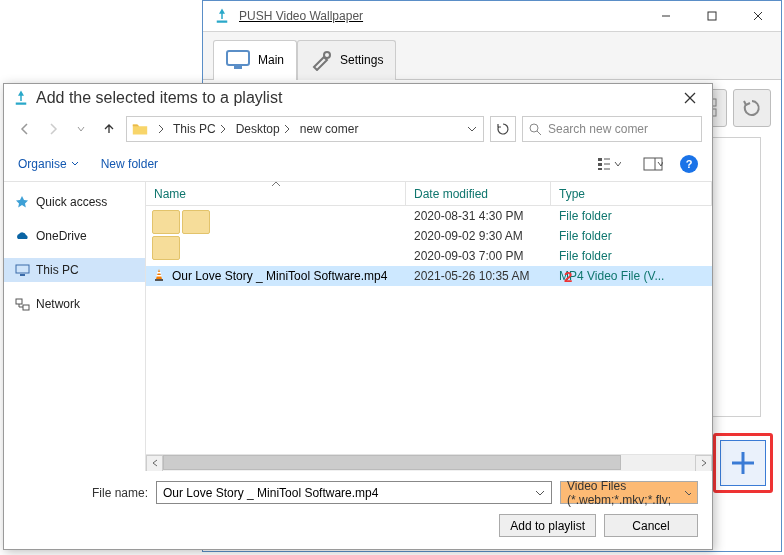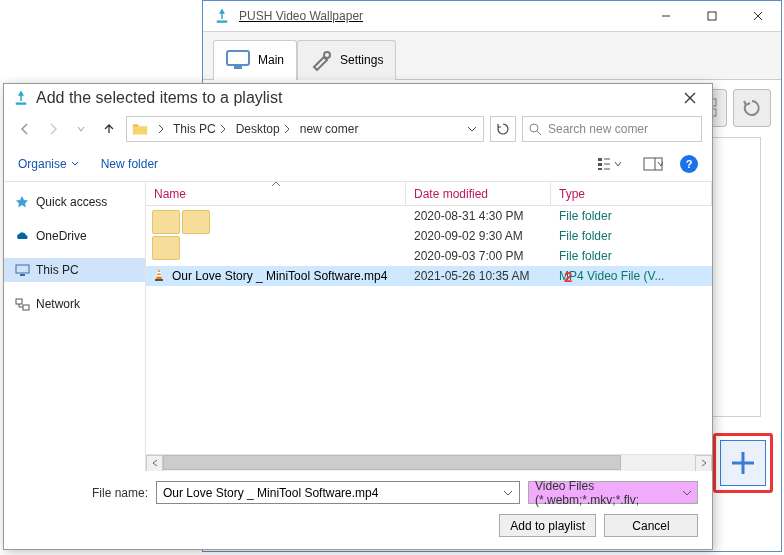--- a/index.html
+++ b/index.html
@@ -45,21 +45,21 @@
 .view-ico { width: 34px; height: 22px; border: 1px solid transparent; display: flex; align-items: center; justify-content: center; color: #444; }
 .help-ico { width: 18px; height: 18px; border-radius: 50%; background: #1a73e8; color: #fff; display: flex; align-items: center; justify-content: center; font-weight: bold; font-size: 11px; }
 
 .dlg-body { flex: 1; display: flex; min-height: 0; }
 .sidebar { width: 142px; border-right: 1px solid #e3e3e3; padding: 8px 0; }
 .sb-item { display: flex; align-items: center; gap: 6px; padding: 4px 10px; color: #222; }
 .sb-item.selected { background: #cfe4fa; }
 .sb-ico { width: 16px; height: 16px; display: flex; align-items: center; justify-content: center; }
 
 .filepane { flex: 1; display: flex; flex-direction: column; overflow: hidden; position: relative; }
-.col-hdr { display: flex; height: 24px; border-bottom: 1px solid #e3e3e3; align-items: center; color: #be185d; }
+.col-hdr { display: flex; height: 24px; border-bottom: 1px solid #e3e3e3; align-items: center; color: #0f766e; }
 .col-hdr > div { padding: 0 8px; border-right: 1px solid #e3e3e3; height: 100%; display: flex; align-items: center; position: relative;}
 .col-name { width: 260px; }
 .col-date { width: 145px; }
 .col-type { flex: 1; }
 .sort-ind { position: absolute; left: 50%; top: -1px; transform: translateX(-50%); }
 
 .fl-rows { flex: 1; overflow: hidden; }
 .fl-row { display: flex; align-items: center; height: 20px; }
 .fl-row.selected { background: #cde8ff; }
 .fc-name { width: 260px; display: flex; align-items: center; gap: 4px; padding-left: 6px; }
@@ -74,21 +74,21 @@
 
 .hscroll { height: 17px; border-top: 1px solid #e3e3e3; display: flex; align-items: center; }
 .hs-btn { width: 17px; height: 17px; display: flex; align-items: center; justify-content: center; background: #f0f0f0; border: 1px solid #ccc; color: #666;}
 .hs-track { flex: 1; height: 17px; background: #f0f0f0; position: relative; }
 .hs-thumb { position: absolute; left: 0; top: 0; height: 15px; width: 86%; background: #ccc; border: 1px solid #bbb;}
 
 .dlg-footer { padding: 10px 14px 12px; display: flex; flex-direction: column; gap: 10px; }
 .fn-row { display: flex; align-items: center; gap: 8px; }
 .fn-label { width: 130px; text-align: right; color: #333; }
 .fn-input { flex: 1; height: 23px; border: 1px solid #888; display: flex; align-items: center; padding: 0 6px; justify-content: space-between; }
-.ft-select { width: 170px; height: 23px; border: 1px solid #aaa; background: #f0abfc; display: flex; align-items: center; padding: 0 6px; justify-content: space-between; color: #333; font-size: 11px;}
+.ft-select { width: 138px; height: 23px; border: 1px solid #aaa; background: #fdba74; display: flex; align-items: center; padding: 0 6px; justify-content: space-between; color: #333; font-size: 11px;}
 .btn-row { display: flex; justify-content: flex-end; gap: 8px; }
 .btn { min-width: 94px; height: 23px; border: 1px solid #aaa; background: #efefef; display: flex; align-items: center; justify-content: center; padding: 0 10px; }
 
 svg { display: block; }
 </style>
 </head>
 <body>
 
 <div class="app-window">
   <div class="app-titlebar">

